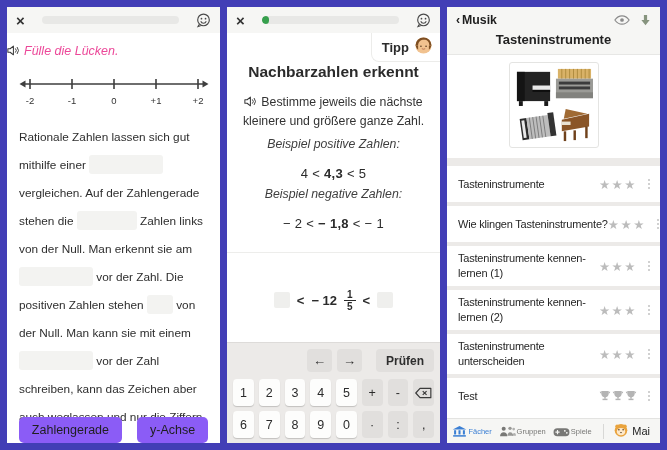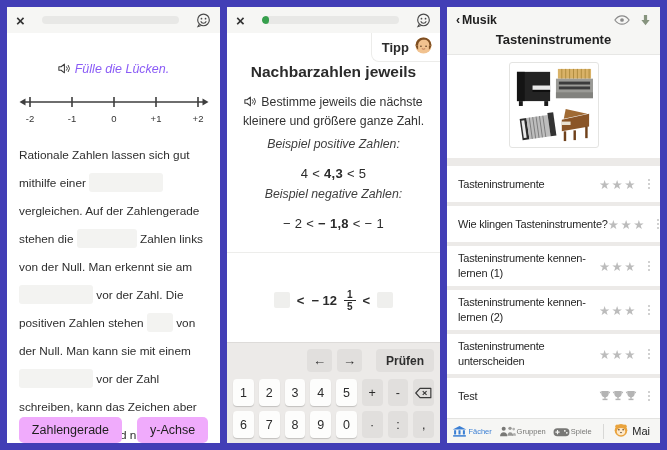--- a/index.html
+++ b/index.html
@@ -9,29 +9,29 @@
   .panel { background: #fff; flex: 1; position: relative; overflow: hidden; }
 
   
   .ex-header { height: 26px; background: #f6f6f4; display: flex; align-items: center; padding: 0 9px; }
   .close { font-size: 15px; font-weight: 700; color: #333; line-height: 1; cursor: pointer; }
   .ptrack { flex: 1; height: 8px; background: #e8e8e6; border-radius: 4px; margin: 0 17px; overflow: hidden; }
   .pfill { height: 100%; background: #37a04d; border-radius: 4px; width: 0; }
   .chat svg { display: block; }
 
   
-  .prompt { text-align: center; margin-top: 29px; font-size: 12.5px; color: #8b5cf6; }
+  .prompt { margin-top: 11px; font-size: 12.5px; color: #ec4899; }
   .prompt em { font-weight: 500; }
   .spk { display: inline-block; vertical-align: -1px; margin-right: 4px; }
   .numberline { display: block; margin: 17px auto 0; }
   .para { margin: 15px 11px 0 12px; font-size: 11.8px; line-height: 28px; color: #2e2e2e; }
   .blank { display: inline-block; background: #f3f3f1; border-radius: 3px; height: 19px; vertical-align: -5px; }
   .blank-sm { width: 26px; } .blank-md { width: 60px; } .blank-lg { width: 74px; }
   .options { position: absolute; bottom: 0; left: 0; right: 0; display: flex; justify-content: center; gap: 15px; }
-  .word-btn { border: 0; background: #f0abfc; color: #1f1f1f; height: 26px; padding: 0 13px;
+  .word-btn { border: 0; background: #8b5cf6; color: #1f1f1f; height: 26px; padding: 0 13px;
               border-radius: 5px; font-size: 12.5px; font-weight: 500; font-family: inherit; cursor: pointer; }
 
   
   .tipp { position: absolute; top: 26px; right: 0; background: #fff; border: 1px solid #ececea; border-top: 0; border-right: 0;
           border-bottom-left-radius: 8px; padding: 4px 8px 4px 10px; display: flex; align-items: center; gap: 6px;
           font-size: 13px; font-weight: 700; color: #2c2c2c; cursor: pointer; justify-content: space-between; }
   .m-title { text-align: center; font-size: 15.5px; font-weight: 700; color: #2b2b2b; margin-top: 30px; }
   .instr { text-align: center; font-size: 12.3px; max-width: 186px; margin: 13px auto 0; line-height: 1.45; color: #333; }
   .ex-label { text-align: center; font-style: italic; font-weight: 500; font-size: 12.3px; color: #3f3f3f; margin-top: 6px; }
   .ex-value { text-align: center; font-size: 13px; margin-top: 15px; color: #2b2b2b; letter-spacing: .3px; }
@@ -164,21 +164,21 @@
             <circle cx="9" cy="9" r="8.5" fill="#f1c28f"></circle>
             <path d="M.5 9a8.5 8.5 0 0117 0h-2.3c0-4-2.3-6.1-5.7-6.1S3.3 5 3.3 9z" fill="#7d4e22"></path>
             <path d="M.6 9h2.7v4.6A8.6 8.6 0 01.6 9zM17.4 9h-2.7v4.6a8.6 8.6 0 002.7-4.6z" fill="#7d4e22"></path>
             <circle cx="6.3" cy="9.8" r=".8" fill="#4a2f15"></circle>
             <circle cx="11.7" cy="9.8" r=".8" fill="#4a2f15"></circle>
             <path d="M7.2 12.4a2.6 1.6 0 003.6 0" stroke="#b06a4a" stroke-width=".9" fill="none"></path>
           </svg>
       </span>
     </div>
 
-    <h1 class="m-title">Nachbarzahlen jeweils</h1>
+    <h1 class="m-title">Nachbarzahlen erkennt</h1>
 
     <div class="instr">
       <span class="spk">
         <svg viewBox="0 0 15 12" width="13" height="11">
             <path d="M1 4h2.6L7.4 1v10L3.6 8H1z" fill="none" stroke="#3a3a3a" stroke-width="1.2" stroke-linejoin="round"></path>
             <path d="M9.6 3.6a3.4 3.4 0 010 4.8M11.6 2a6.3 6.3 0 010 8" fill="none" stroke="#3a3a3a" stroke-width="1.1"></path>
           </svg>
       </span><span>Bestimme jeweils die nächste kleinere und größere ganze Zahl.</span>
     </div>
 

